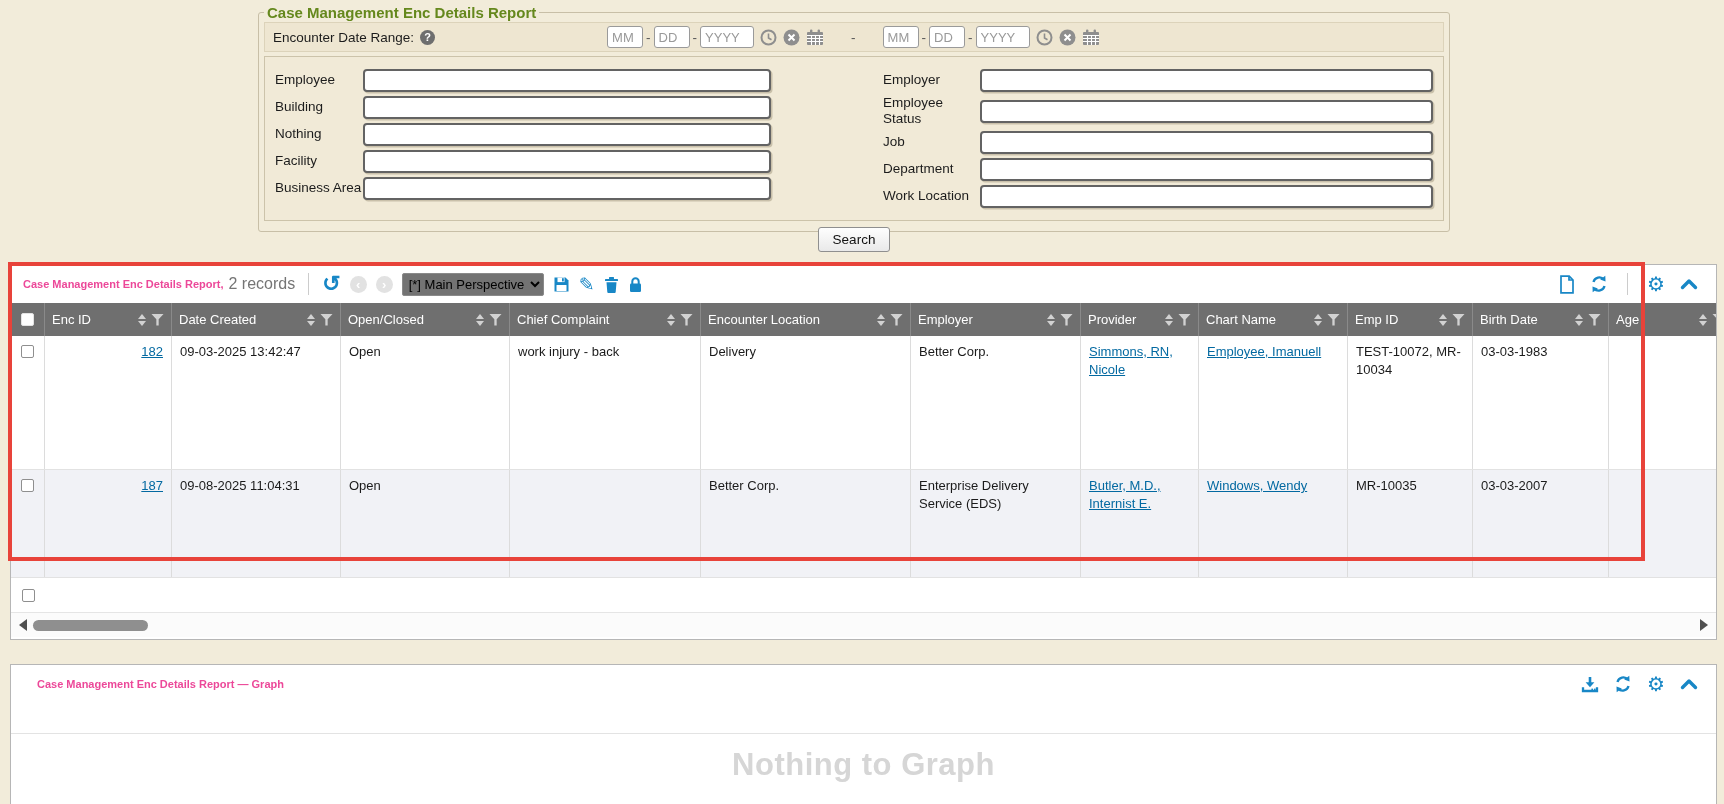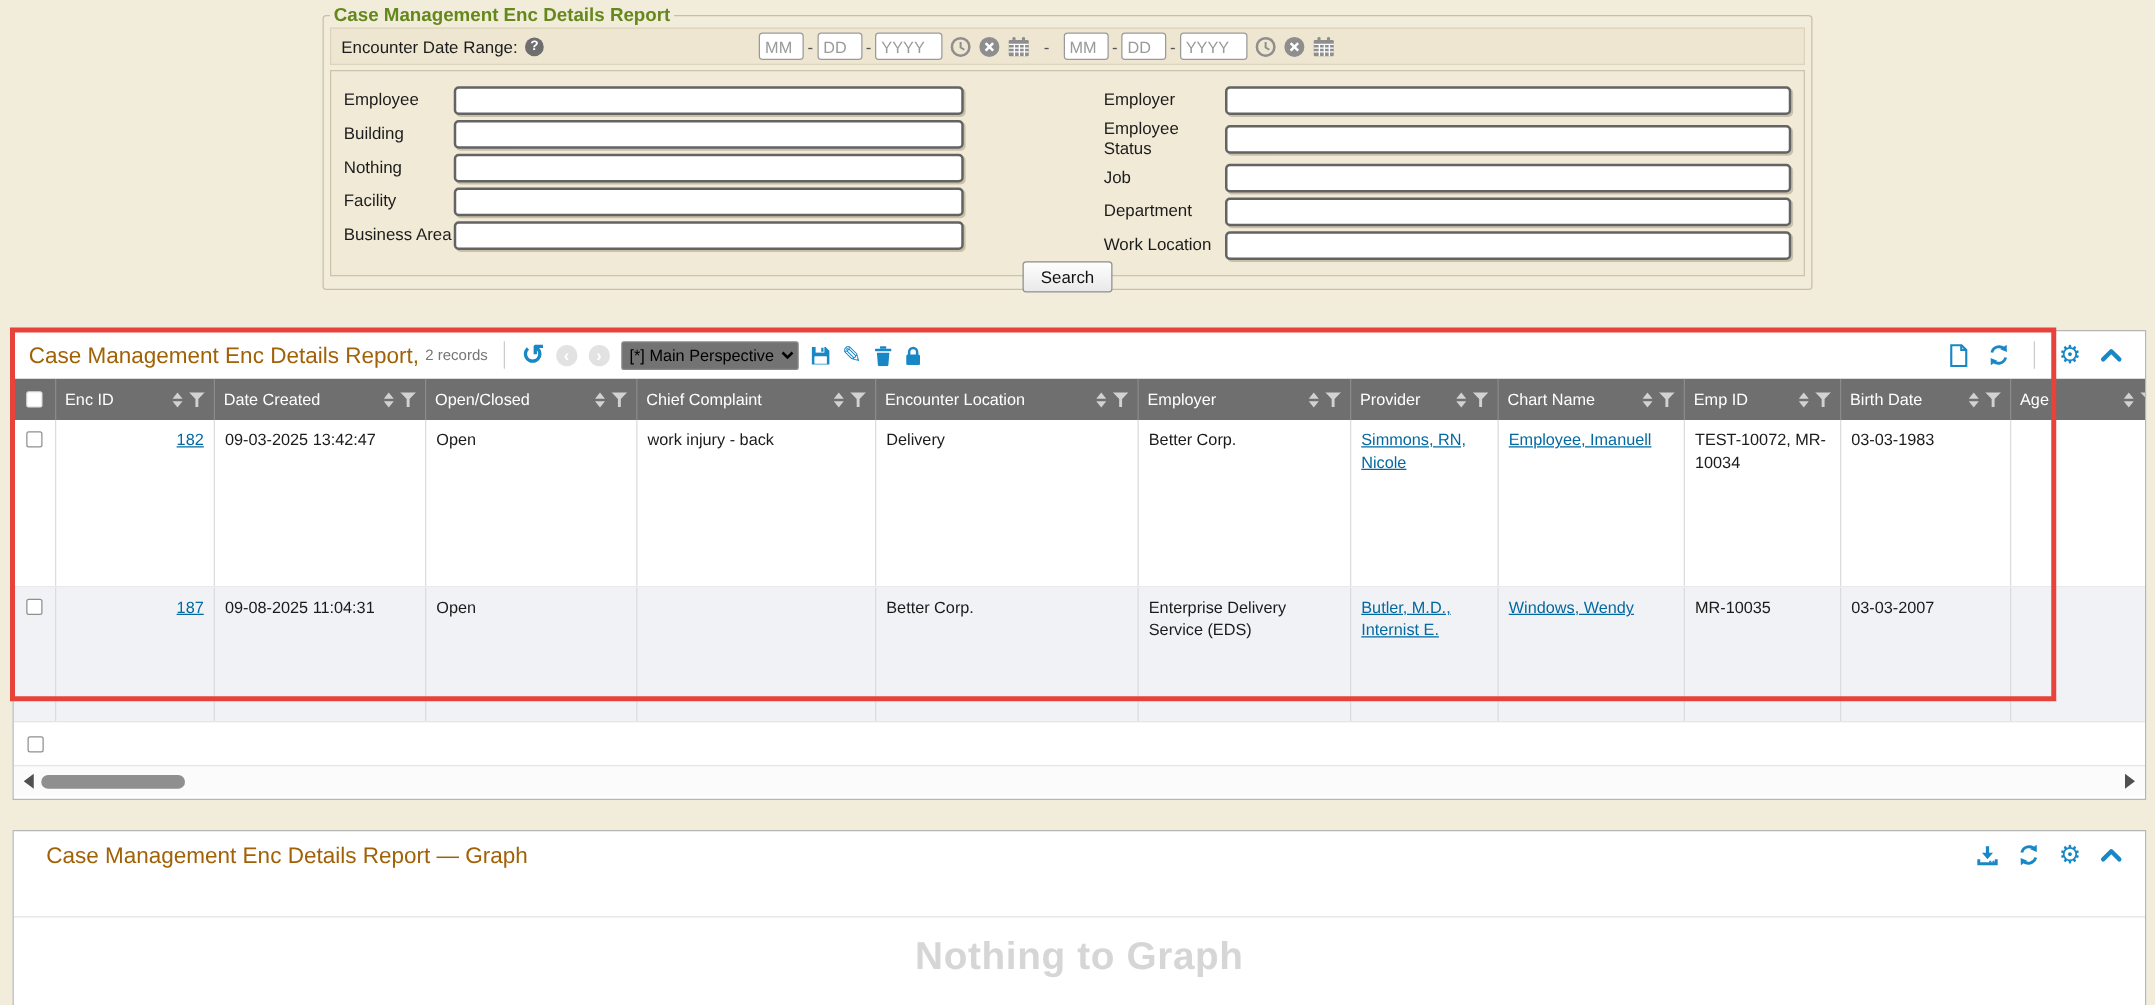--- a/index.html
+++ b/index.html
@@ -26,21 +26,21 @@
     display: flex; align-items: center; height: 30px;
     background: #eee6d1; border: 1px solid #dcd3ba;
     padding: 0 8px; font-size: 13.5px; color: #1c1c1c;
   }
   .help {
     display: inline-flex; align-items: center; justify-content: center;
     width: 15px; height: 15px; border-radius: 50%;
     background: #6e6e6e; color: #fff; font-size: 11px; font-weight: bold;
     margin-left: 6px; flex: 0 0 auto;
   }
-  .date-groups { display: flex; align-items: center; gap: 4px; margin-left: 172px; }
+  .date-groups { display: flex; align-items: center; gap: 20px; margin-left: 172px; }
   .dgroup { display: flex; align-items: center; gap: 3px; }
   .d-in {
     height: 22px; border: 1px solid #9a9a9a; border-radius: 3px;
     background: #fff; font: 13px "Liberation Sans", sans-serif; color: #444;
     padding: 0 4px;
   }
   .d-mm, .d-dd { width: 36px; } .d-yy { width: 54px; }
   input::placeholder { color: #9a9a9a; opacity: 1; }
   .dash { color: #555; }
   .range-sep { margin: 0 7px; color: #555; }
@@ -56,34 +56,34 @@
   .col-l .frow label { width: 88px; }
   .col-r .frow label { width: 97px; }
   .big-in {
     flex: 1; height: 23px; background: #fff;
     border: 2px solid #636363; border-radius: 4px;
     box-shadow: 1.5px 1.5px 0 rgba(125,115,85,.35);
     font: 13px "Liberation Sans", sans-serif; padding: 0 5px;
   }
 
   .search-btn {
-    position: absolute; left: 818px; top: 209px; width: 72px; height: 25px;
+    position: absolute; left: 818px; top: 227px; width: 72px; height: 25px;
     font: 13.5px "Liberation Sans", sans-serif; color: #111;
     background: linear-gradient(#fefefe, #e9e9e9);
     border: 1px solid #8f8f8f; border-radius: 3px; cursor: pointer;
   }
 
   
   .panel { position: absolute; left: 10px; background: #fff; border: 1px solid #b6b6b6; overflow: hidden; }
   #grid-panel  { top: 264px; width: 1707px; height: 376px; }
   #graph-panel { top: 664px; width: 1707px; height: 156px; }
 
   .toolbar { display: flex; align-items: center; height: 38px; padding: 0 12px; gap: 9px; }
-  .g-title { font-size: 18px; font-weight: normal; color: #a16207; white-space: nowrap; }
-  .g-count { font-size: 12px; color: #757575; margin-left: -4px; white-space: nowrap; }
+  .g-title { font-size: 11px; font-weight: bold; color: #ec4899; white-space: nowrap; }
+  .g-count { font-size: 16px; color: #757575; margin-left: -4px; white-space: nowrap; }
   .vsep { width: 1px; height: 22px; background: #ccc; margin: 0 4px; flex: 0 0 auto; }
   .tb-ic { display: inline-flex; align-items: center; justify-content: center; cursor: pointer; }
   .undo { font-size: 22px; font-weight: bold; color: #1887c6; line-height: 18px; }
   .nav {
     width: 17px; height: 17px; border-radius: 50%; background: #e2e2e2;
     color: #fff; font-size: 13px; font-weight: bold;
     display: inline-flex; align-items: center; justify-content: center; line-height: 1;
     cursor: default;
   }
   .persp {

